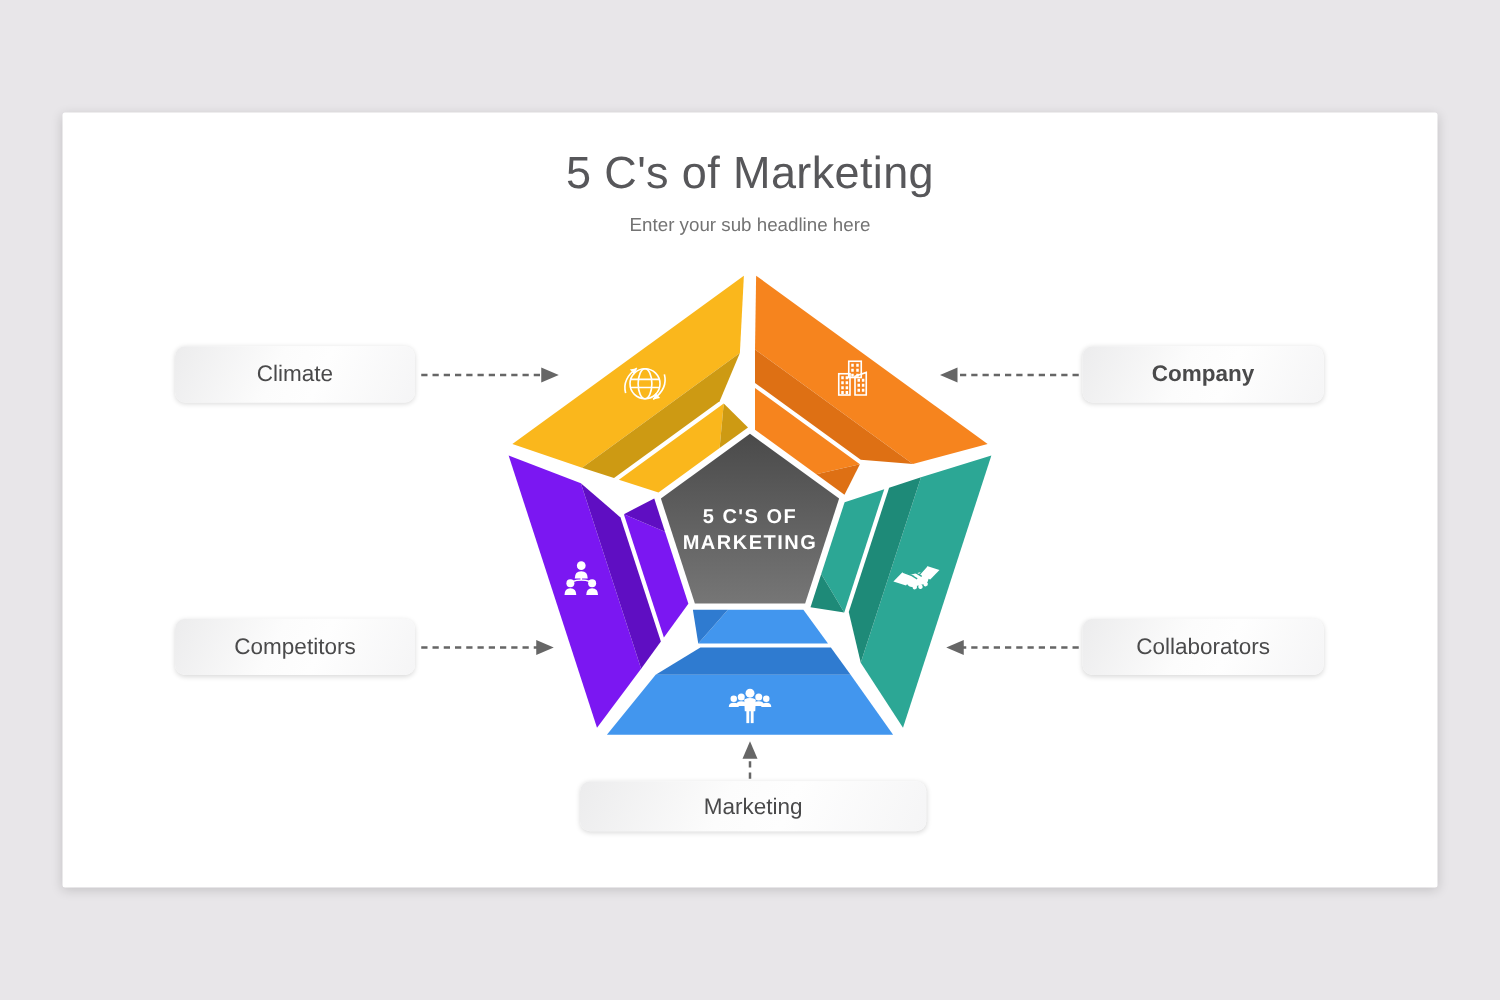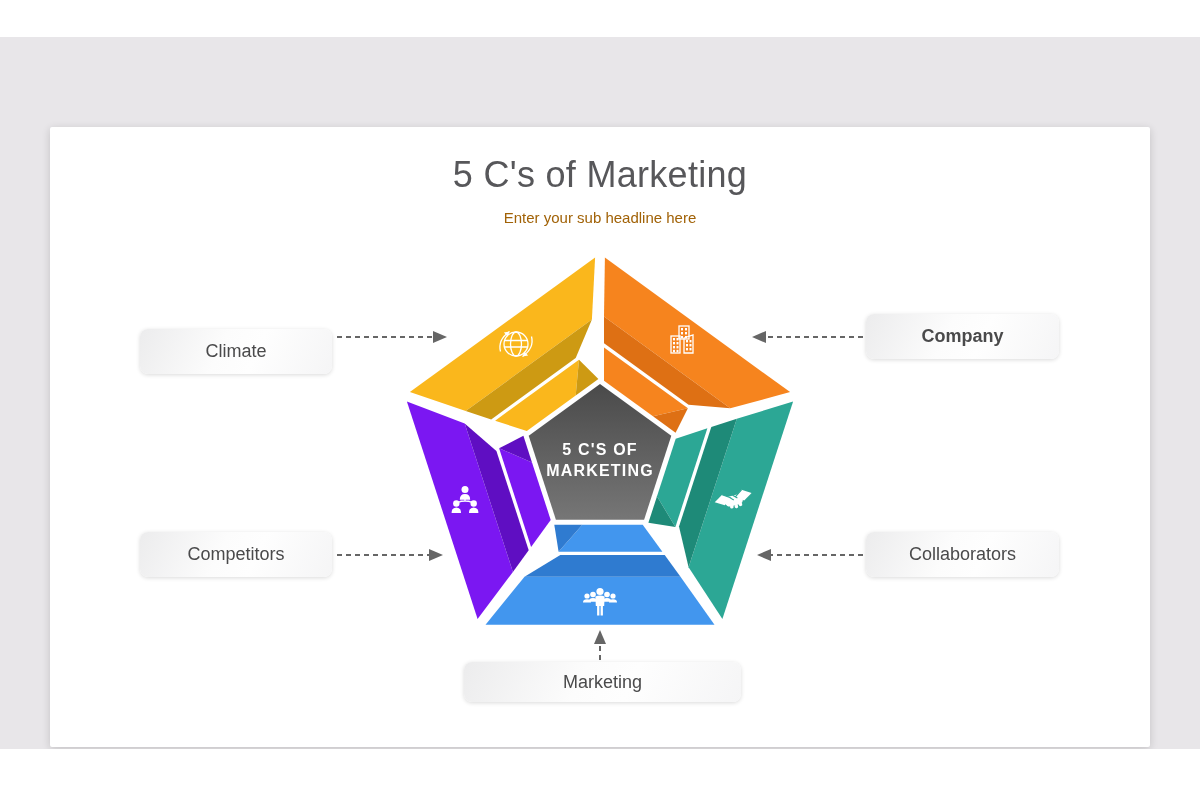--- a/index.html
+++ b/index.html
@@ -1,42 +1,41 @@
 <!DOCTYPE html>
 <html><head>
 <meta charset="utf-8">
 <style>
   html,body{margin:0;padding:0;}
   #stage{
-    position:relative;width:1200px;height:712px;overflow:hidden;
+    position:relative;width:1200px;height:800px;overflow:hidden;
     background:#e8e6e9;
     font-family:"Liberation Sans",sans-serif;
-    margin-top:37px;
   }
   #slide{
     position:absolute;left:50px;top:90px;width:1100px;height:620px;
     background:#ffffff;border-radius:2px;
     box-shadow:0 2px 9px rgba(0,0,0,0.16);
   }
   .title{
     position:absolute;left:0;right:0;top:117px;text-align:center;
     font-size:36px;color:#57575a;letter-spacing:0.3px;
   }
   .subtitle{
     position:absolute;left:0;right:0;top:172px;text-align:center;
-    font-size:15px;color:#a16207;
+    font-size:15px;color:#737373;
   }
   .diagram-svg{position:absolute;left:0;top:0;width:1200px;height:800px;}
   .label{
     position:absolute;display:flex;align-items:center;justify-content:center;
     border-radius:8px;font-size:18px;color:#4a4a4b;
     background:linear-gradient(115deg,#ececed 0%,#fcfcfc 42%,#fefefe 60%,#f5f5f6 100%);
     box-shadow:0 1px 4px rgba(0,0,0,0.15);
   }
-  .label-climate{left:140px;top:292px;width:192px;height:45px;}
+  .label-climate{left:140px;top:277px;width:192px;height:45px;}
   .label-company{left:866px;top:277px;width:193px;height:45px;font-weight:bold;}
   .label-competitors{left:140px;top:495px;width:192px;height:45px;}
   .label-collaborators{left:866px;top:495px;width:193px;height:45px;}
   .label-customers{left:464px;top:625px;width:277px;height:40px;}
   .conn-line{stroke:#666;stroke-width:2;stroke-dasharray:5 4;fill:none;}
   .conn-head{fill:#666;}
   .center-line{
     font-family:"Liberation Sans",sans-serif;font-size:16px;font-weight:bold;
     fill:#ffffff;letter-spacing:1.2px;text-anchor:middle;
   }

